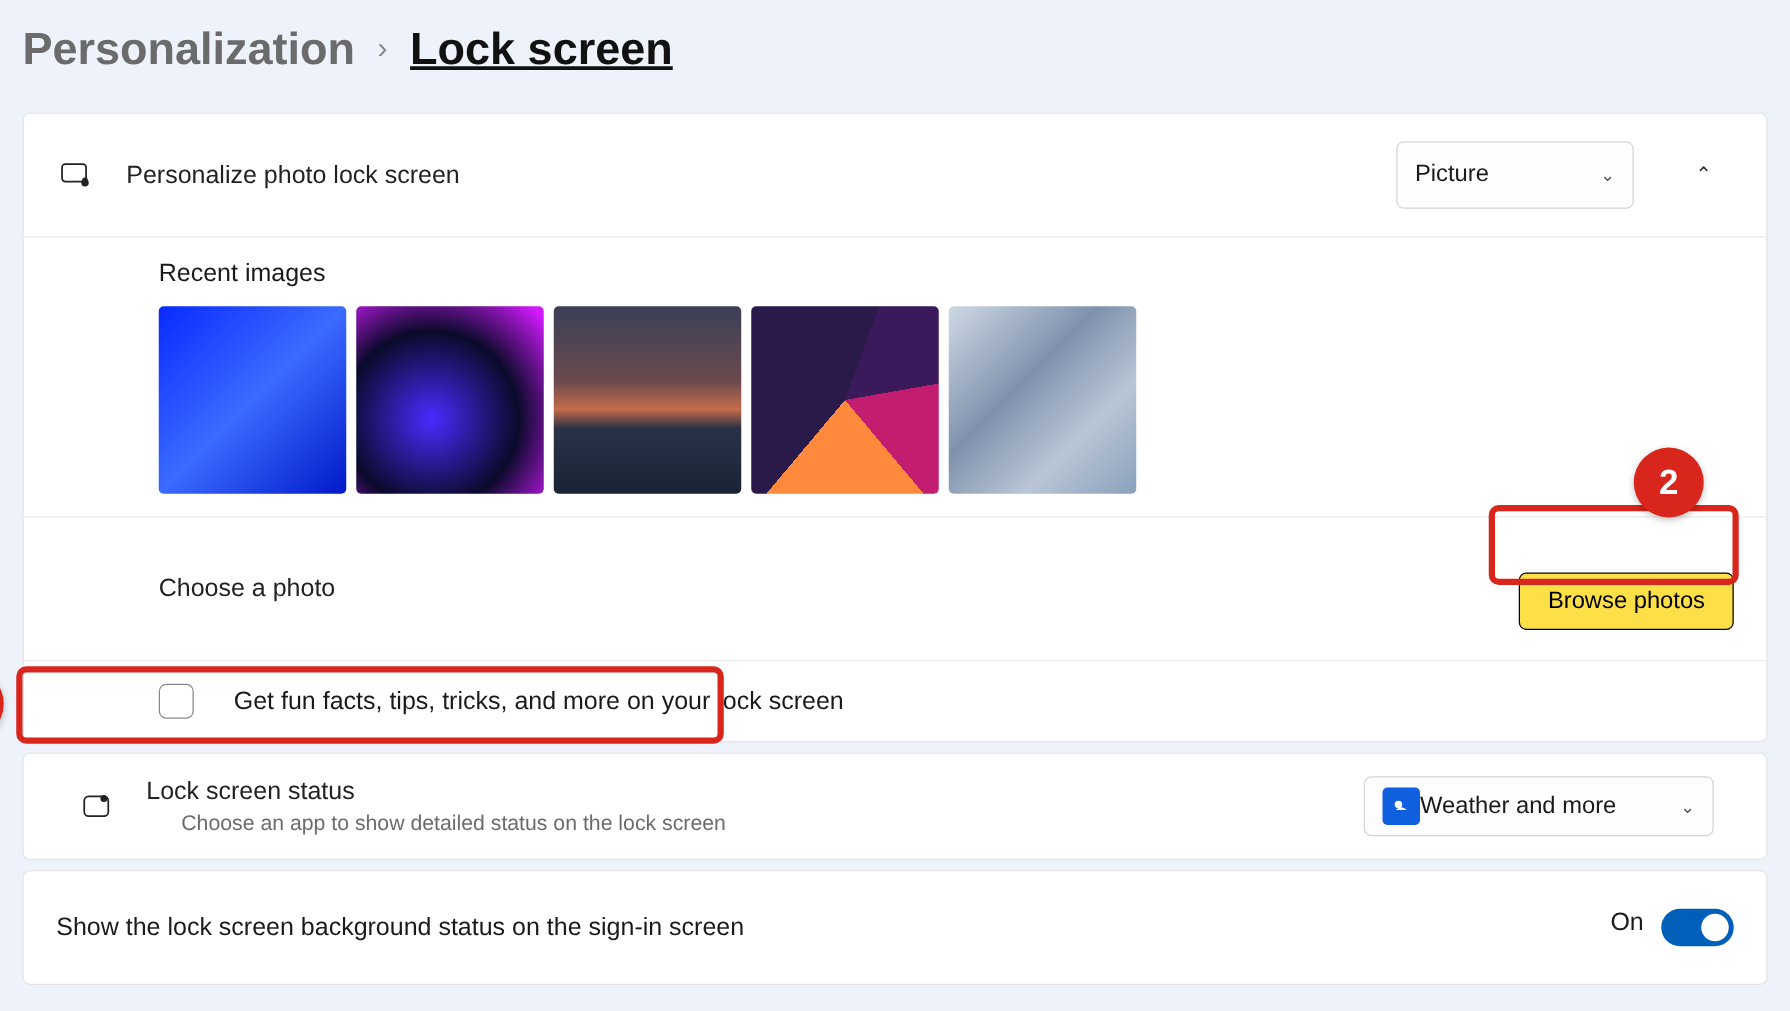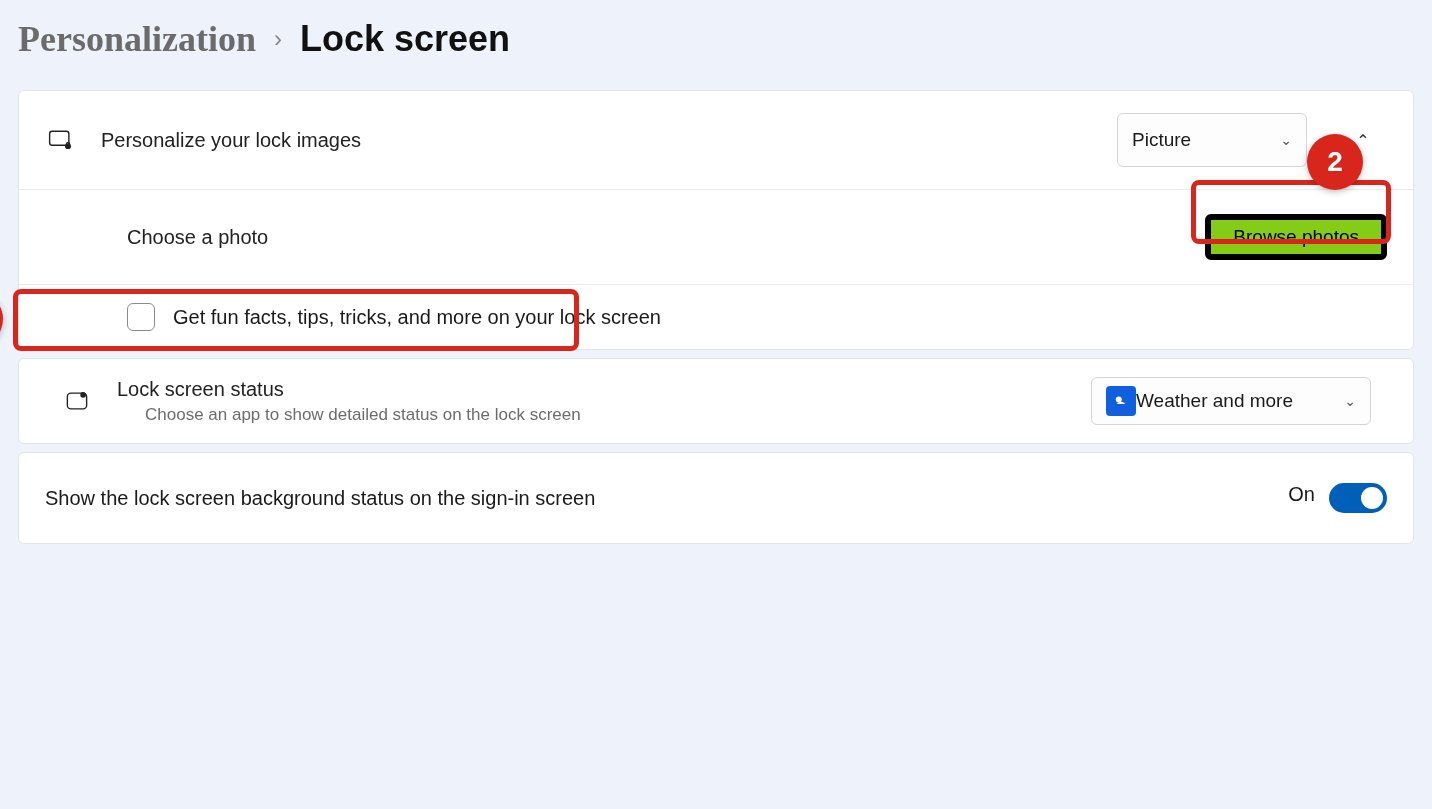--- a/index.html
+++ b/index.html
@@ -13,30 +13,30 @@
     display: flex;
     align-items: center;
     gap: 18px;
     margin-bottom: 30px;
     padding-left: 0;
   }
   .breadcrumb .parent {
     font-size: 36px;
     font-weight: 600;
     color: #6b6b6b;
-    font-family: Liberation Serif, serif;
   }
   .breadcrumb .chevron {
     font-size: 24px;
     color: #888;
   }
   .breadcrumb .current {
     font-size: 36px;
     font-weight: 600;
     color: #111;
+    text-decoration: underline;
   }
 
   .panel {
     background: #ffffff;
     border: 1px solid #e4e4e6;
     border-radius: 6px;
     margin-bottom: 8px;
   }
 
   .row {
@@ -122,31 +122,32 @@
     display: flex;
     align-items: center;
     justify-content: space-between;
     padding: 24px 26px 24px 108px;
     border-top: 1px solid #ececee;
     position: relative;
   }
   .browse-btn {
     height: 46px;
     padding: 0 22px;
-    border: 6px solid #000000;
-    border-radius: 6px;
-    background: #84cc16;
+    border: 1px solid #000000;
+    border-radius: 6px;
+    background: #fde047;
     font-size: 19px;
     cursor: pointer;
+    margin-top: 20px;
   }
 
   .funfacts-row {
     display: flex;
     align-items: center;
-    gap: 18px;
+    gap: 32px;
     padding: 18px 26px 18px 108px;
     border-top: 1px solid #ececee;
     position: relative;
   }
   .checkbox {
     width: 28px;
     height: 28px;
     border: 1.5px solid #8a8a8e;
     border-radius: 6px;
     background: #fff;
@@ -247,30 +248,40 @@
 <div class="panel">
 
   <div class="row">
     <div class="row-icon">
       <svg viewBox="0 0 32 32" fill="none" stroke="#222" stroke-width="1.6">
         <rect x="3" y="6" width="22" height="16" rx="3"></rect>
         <circle cx="24" cy="23" r="3.4" fill="#222" stroke="none"></circle>
         <rect x="22.2" y="19" width="3.6" height="3" rx="1.4" fill="none" stroke="#222" stroke-width="1.4"></rect>
       </svg>
     </div>
-    <div class="row-label">Personalize your lock images</div>
+    <div class="row-label">Personalize photo lock screen</div>
     <div class="dropdown">
       <span>Picture</span>
       <span class="chev">⌄</span>
     </div>
     <div class="collapse-btn">
       <span>⌃</span>
     </div>
   </div>
 
+  <div class="sub-section">
+    <div class="sub-title">Recent images</div>
+    <div class="thumbs">
+      <div class="thumb t1"></div>
+      <div class="thumb t2"></div>
+      <div class="thumb t3"></div>
+      <div class="thumb t4"></div>
+      <div class="thumb t5"></div>
+    </div>
+  </div>
 
   <div class="choose-row rel">
     <div class="row-label" style="font-size:20px">Choose a photo</div>
     <div class="rel">
       <button class="browse-btn">Browse photos</button>
       <div class="annot-box a-box-2"></div>
       <div class="annot-circle a-circle-2">2</div>
     </div>
   </div>
 

